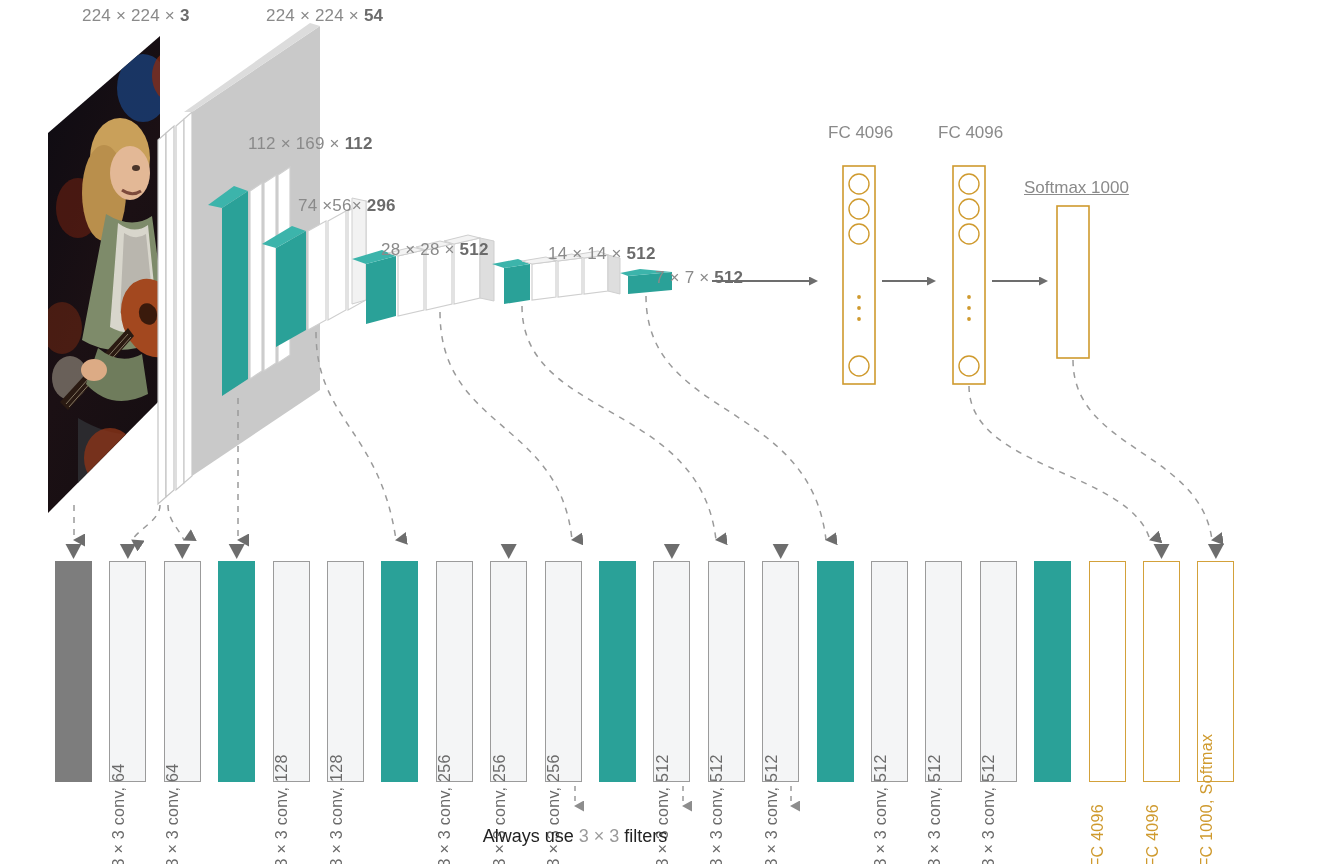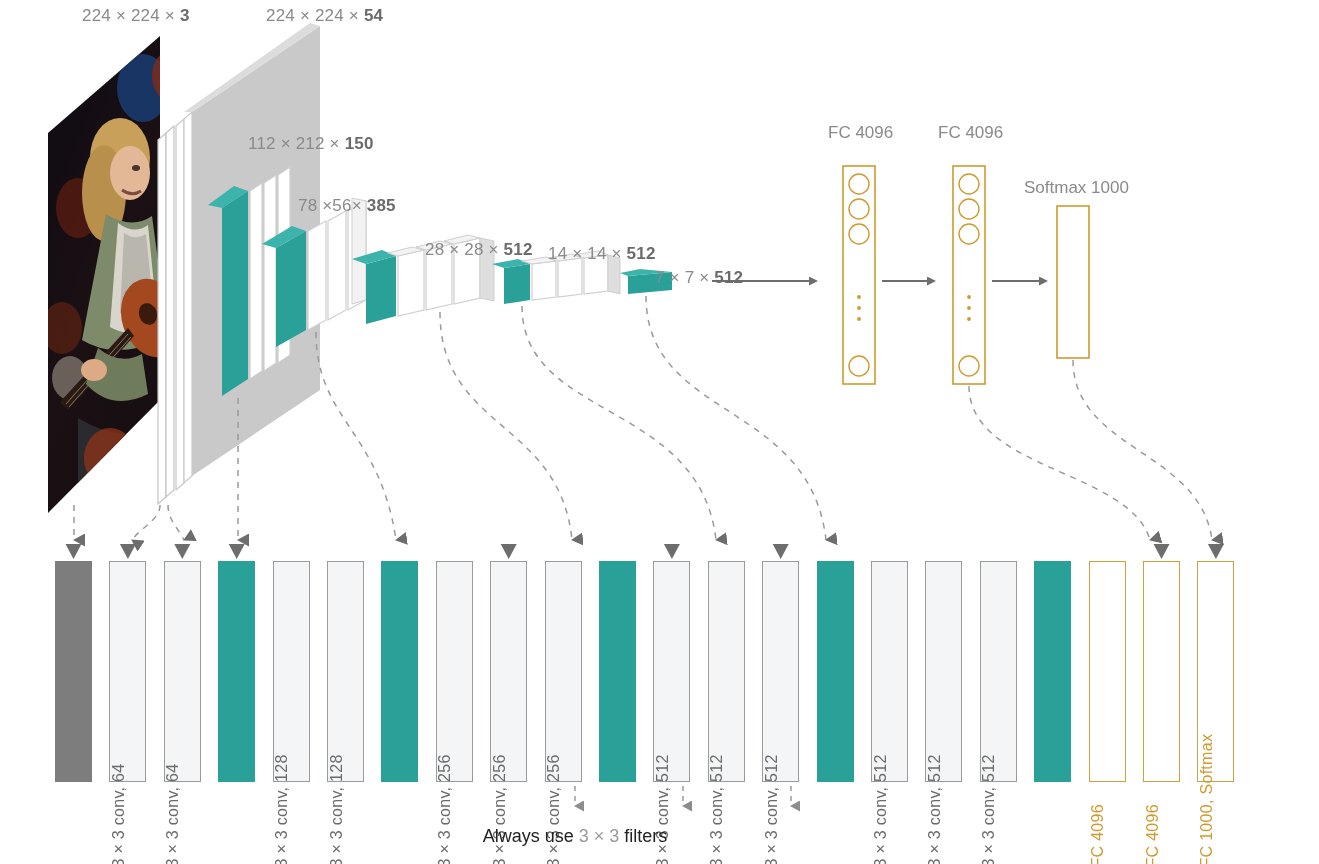--- a/index.html
+++ b/index.html
@@ -186,31 +186,31 @@
     <g fill="none" stroke="#9a9a9a" stroke-width="1.5" stroke-dasharray="5 5">
       <path d="M575,786 L575,806" marker-end="url(#tinyHead)"></path>
       <path d="M683,786 L683,806" marker-end="url(#tinyHead)"></path>
       <path d="M791,786 L791,806" marker-end="url(#tinyHead)"></path>
     </g>
   </svg>
 
   <div id="dimlabels">
       <div class="dimlabel" style="left: 82px; top: 6px;"><span>224 × 224 × </span><b>3</b></div>
       <div class="dimlabel" style="left: 266px; top: 6px;"><span>224 × 224 × </span><b>54</b></div>
-      <div class="dimlabel" style="left: 248px; top: 134px;"><span>112 × 212 × </span><b>150</b></div>
-      <div class="dimlabel" style="left: 298px; top: 196px;"><span>78 ×56× </span><b>385</b></div>
-      <div class="dimlabel" style="left: 381px; top: 240px; margin-left: 44px;"><span>28 × 28 × </span><b>512</b></div>
+      <div class="dimlabel" style="left: 248px; top: 134px;"><span>112 × 169 × </span><b>112</b></div>
+      <div class="dimlabel" style="left: 298px; top: 196px;"><span>74 ×56× </span><b>296</b></div>
+      <div class="dimlabel" style="left: 381px; top: 240px;"><span>28 × 28 × </span><b>512</b></div>
       <div class="dimlabel" style="left: 548px; top: 244px;"><span>14 × 14 × </span><b>512</b></div>
       <div class="dimlabel" style="left: 655px; top: 268px;"><span>7 × 7 × </span><b>512</b></div>
     </div>
 
   <div id="fclabels">
       <div class="fclabel" style="left: 828px; top: 123px;">FC 4096</div>
       <div class="fclabel" style="left: 938px; top: 123px;">FC 4096</div>
-      <div class="fclabel" style="left: 1024px; top: 178px;">Softmax 1000</div>
+      <div class="fclabel" style="left: 1024px; top: 178px; text-decoration: underline;">Softmax 1000</div>
     </div>
 
   <div id="bars" style="position:absolute;left:0;top:0;width:1319px;height:864px;">
       <svg width="1319" height="864" style="position: absolute; left: 0px; top: 0px;">
         <path d="M65.5,544 L81.5,544 L73.5,559 z" fill="#6d6d6d"></path>
         <path d="M119.9,544 L135.9,544 L127.9,559 z" fill="#6d6d6d"></path>
         <path d="M174.3,544 L190.3,544 L182.3,559 z" fill="#6d6d6d"></path>
         <path d="M228.7,544 L244.7,544 L236.7,559 z" fill="#6d6d6d"></path>
         <path d="M500.7,544 L516.7,544 L508.7,559 z" fill="#6d6d6d"></path>
         <path d="M663.9,544 L679.9,544 L671.9,559 z" fill="#6d6d6d"></path>

